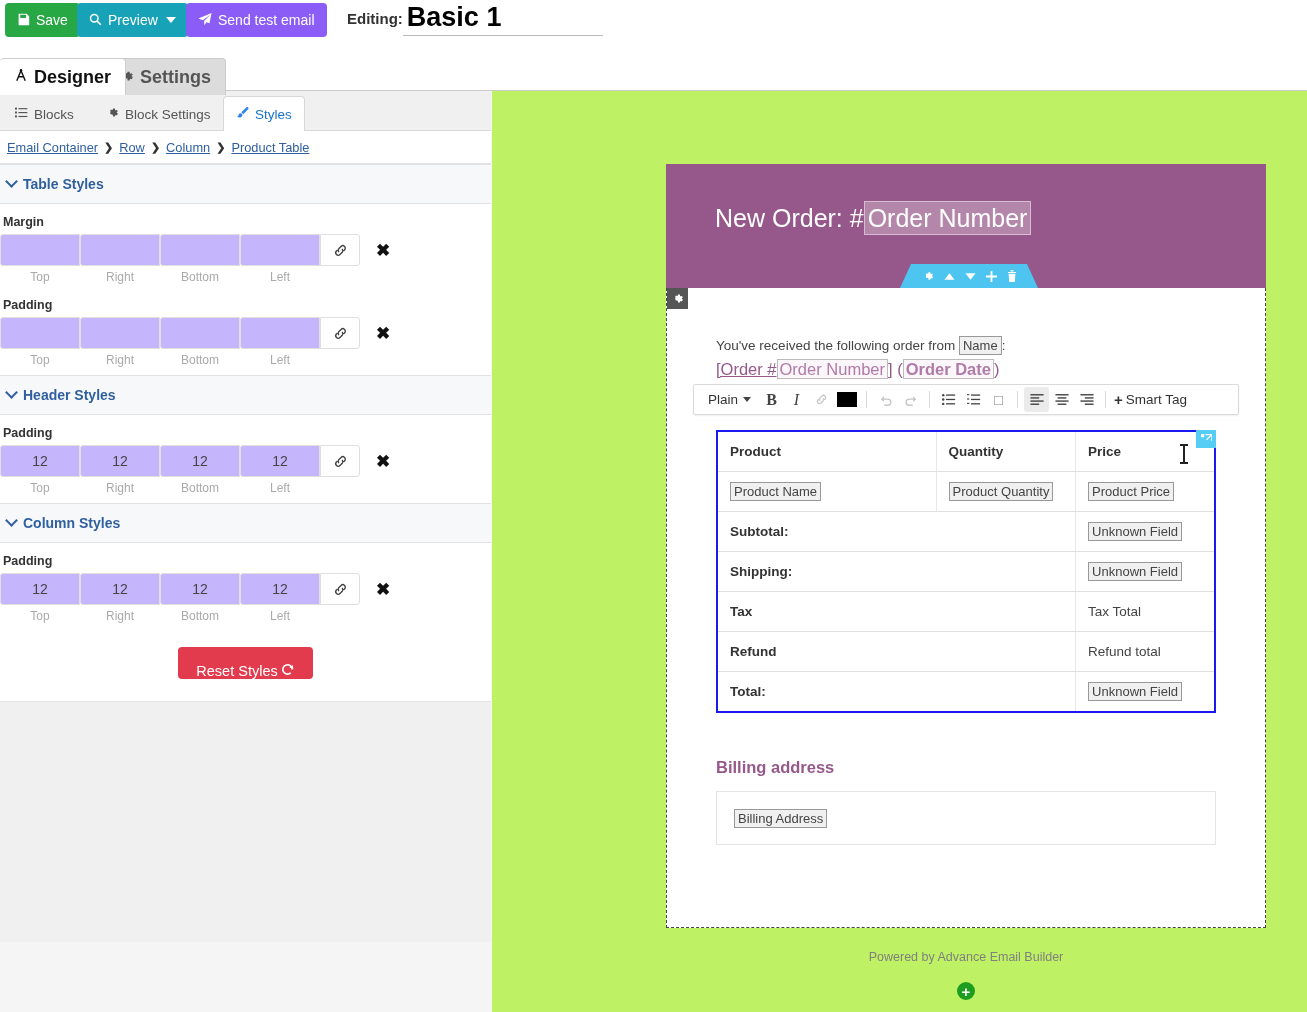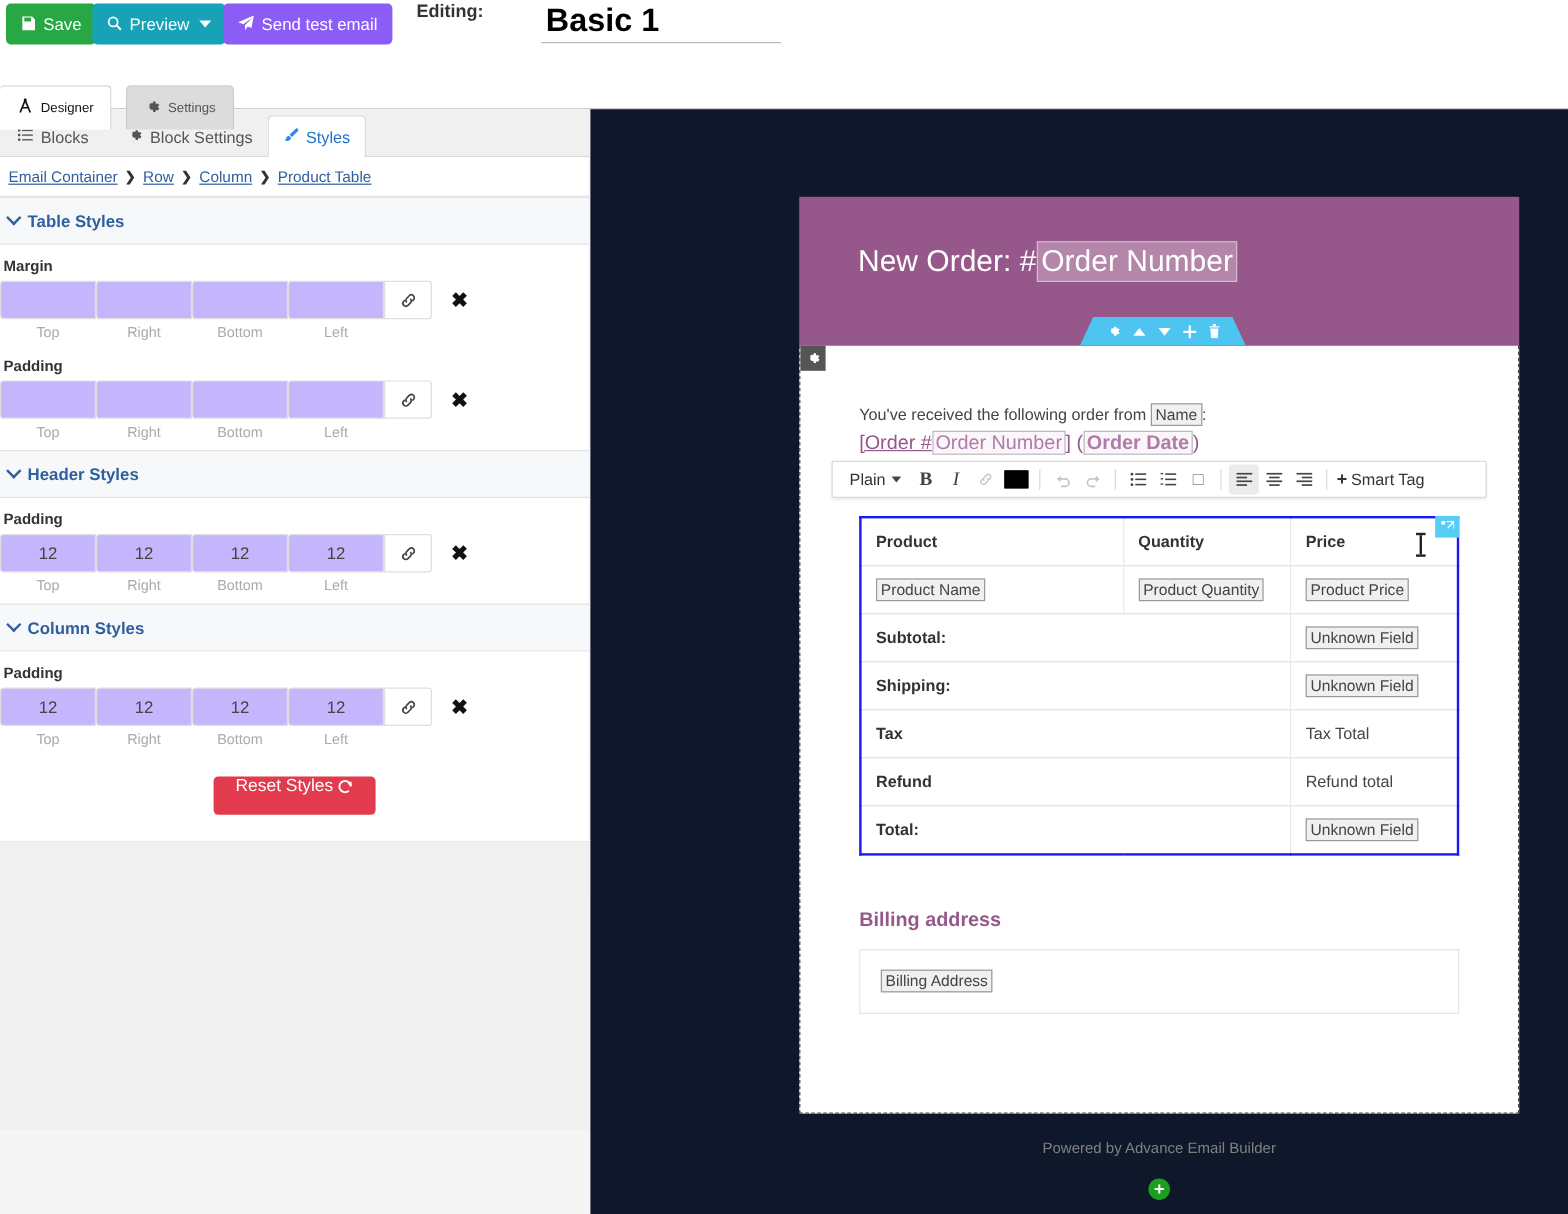--- a/index.html
+++ b/index.html
@@ -28,38 +28,38 @@
   #btn-preview { left: 77px; background: #17a2b8; }
   #btn-sendtest { left: 186px; background: #8b5cf6; }
   .tb-btn .ic { display: inline-block; line-height: 1; }
   .caret-dn {
     width: 0; height: 0; border-left: 5px solid transparent;
     border-right: 5px solid transparent; border-top: 6px solid #fff;
     margin-left: 2px;
   }
   #editing-wrap {
     position: absolute; left: 347px; top: 1px;
-    display: flex; align-items: flex-start; gap: 48px;
+    display: flex; align-items: center;
   }
   #editing-label { font-size: 15px; font-weight: bold; color: #333; }
   #editing-name {
     font-size: 27px; font-weight: bold; color: #000;
     border-bottom: 1px solid #bbb; padding: 0 6px 2px 4px;
     min-width: 200px; line-height: 32px;
   }
 
   
   #primary-tabs {
     position: absolute; left: 0; top: 45px; width: 1307px; height: 46px;
     background: #ffffff; border-bottom: 1px solid #ccc;
   }
   .ptab {
-    position: absolute; top: 26px; height: 37px;
+    position: absolute; top: 13px; height: 37px;
     display: flex; align-items: center; gap: 6px;
-    padding: 0 14px; font-size: 11px; font-weight: normal;
+    padding: 0 14px; font-size: 18px; font-weight: bold;
     border: 1px solid #ccc; border-bottom: none;
     border-radius: 4px 4px 0 0; cursor: pointer;
   }
   #ptab-designer { left: 0px; background: #fff; color: #111; border-left: none; z-index: 3; }
   #ptab-settings { left: 105px; background: #dcdcdc; color: #555; z-index: 2; }
 
   
   #panel {
     position: absolute; left: 0; top: 91px; width: 491px; height: 653px;
     background: #ffffff; border-right: 1px solid #d8d8d8;
@@ -131,29 +131,29 @@
     font-size: 17px; font-weight: bold; margin-left: 5px;
   }
   #reset-wrap {
     background: #fff; padding: 16px 0 22px 0;
     display: flex; justify-content: center;
     border-bottom: 1px solid #e2e2e2;
   }
   #reset-btn {
     background: #e23b4e; color: #fff; border: none; border-radius: 4px;
     height: 32px; padding: 0 18px; font-size: 14.5px; cursor: pointer;
-    display: flex; align-items: flex-start; gap: 2px;
+    display: flex; align-items: flex-end; gap: 2px;
     font-family: "Liberation Sans", sans-serif;
   }
   #panel-tail { background: #f0f0f0; height: 240px; }
 
   
   #canvas {
     position: absolute; left: 492px; top: 91px;
-    width: 815px; height: 921px; background: #0f172a; overflow: hidden;
+    width: 815px; height: 921px; background: #bef264; overflow: hidden;
   }
   #email-wrap { position: absolute; left: 174px; top: 73px; width: 600px; }
 
   #email-header {
     position: relative; width: 600px; height: 124px;
     background: #96588a; color: #fff;
   }
   #email-header-title {
     position: absolute; left: 49px; top: 40px;
     font-size: 25px; color: #fff; white-space: nowrap;

